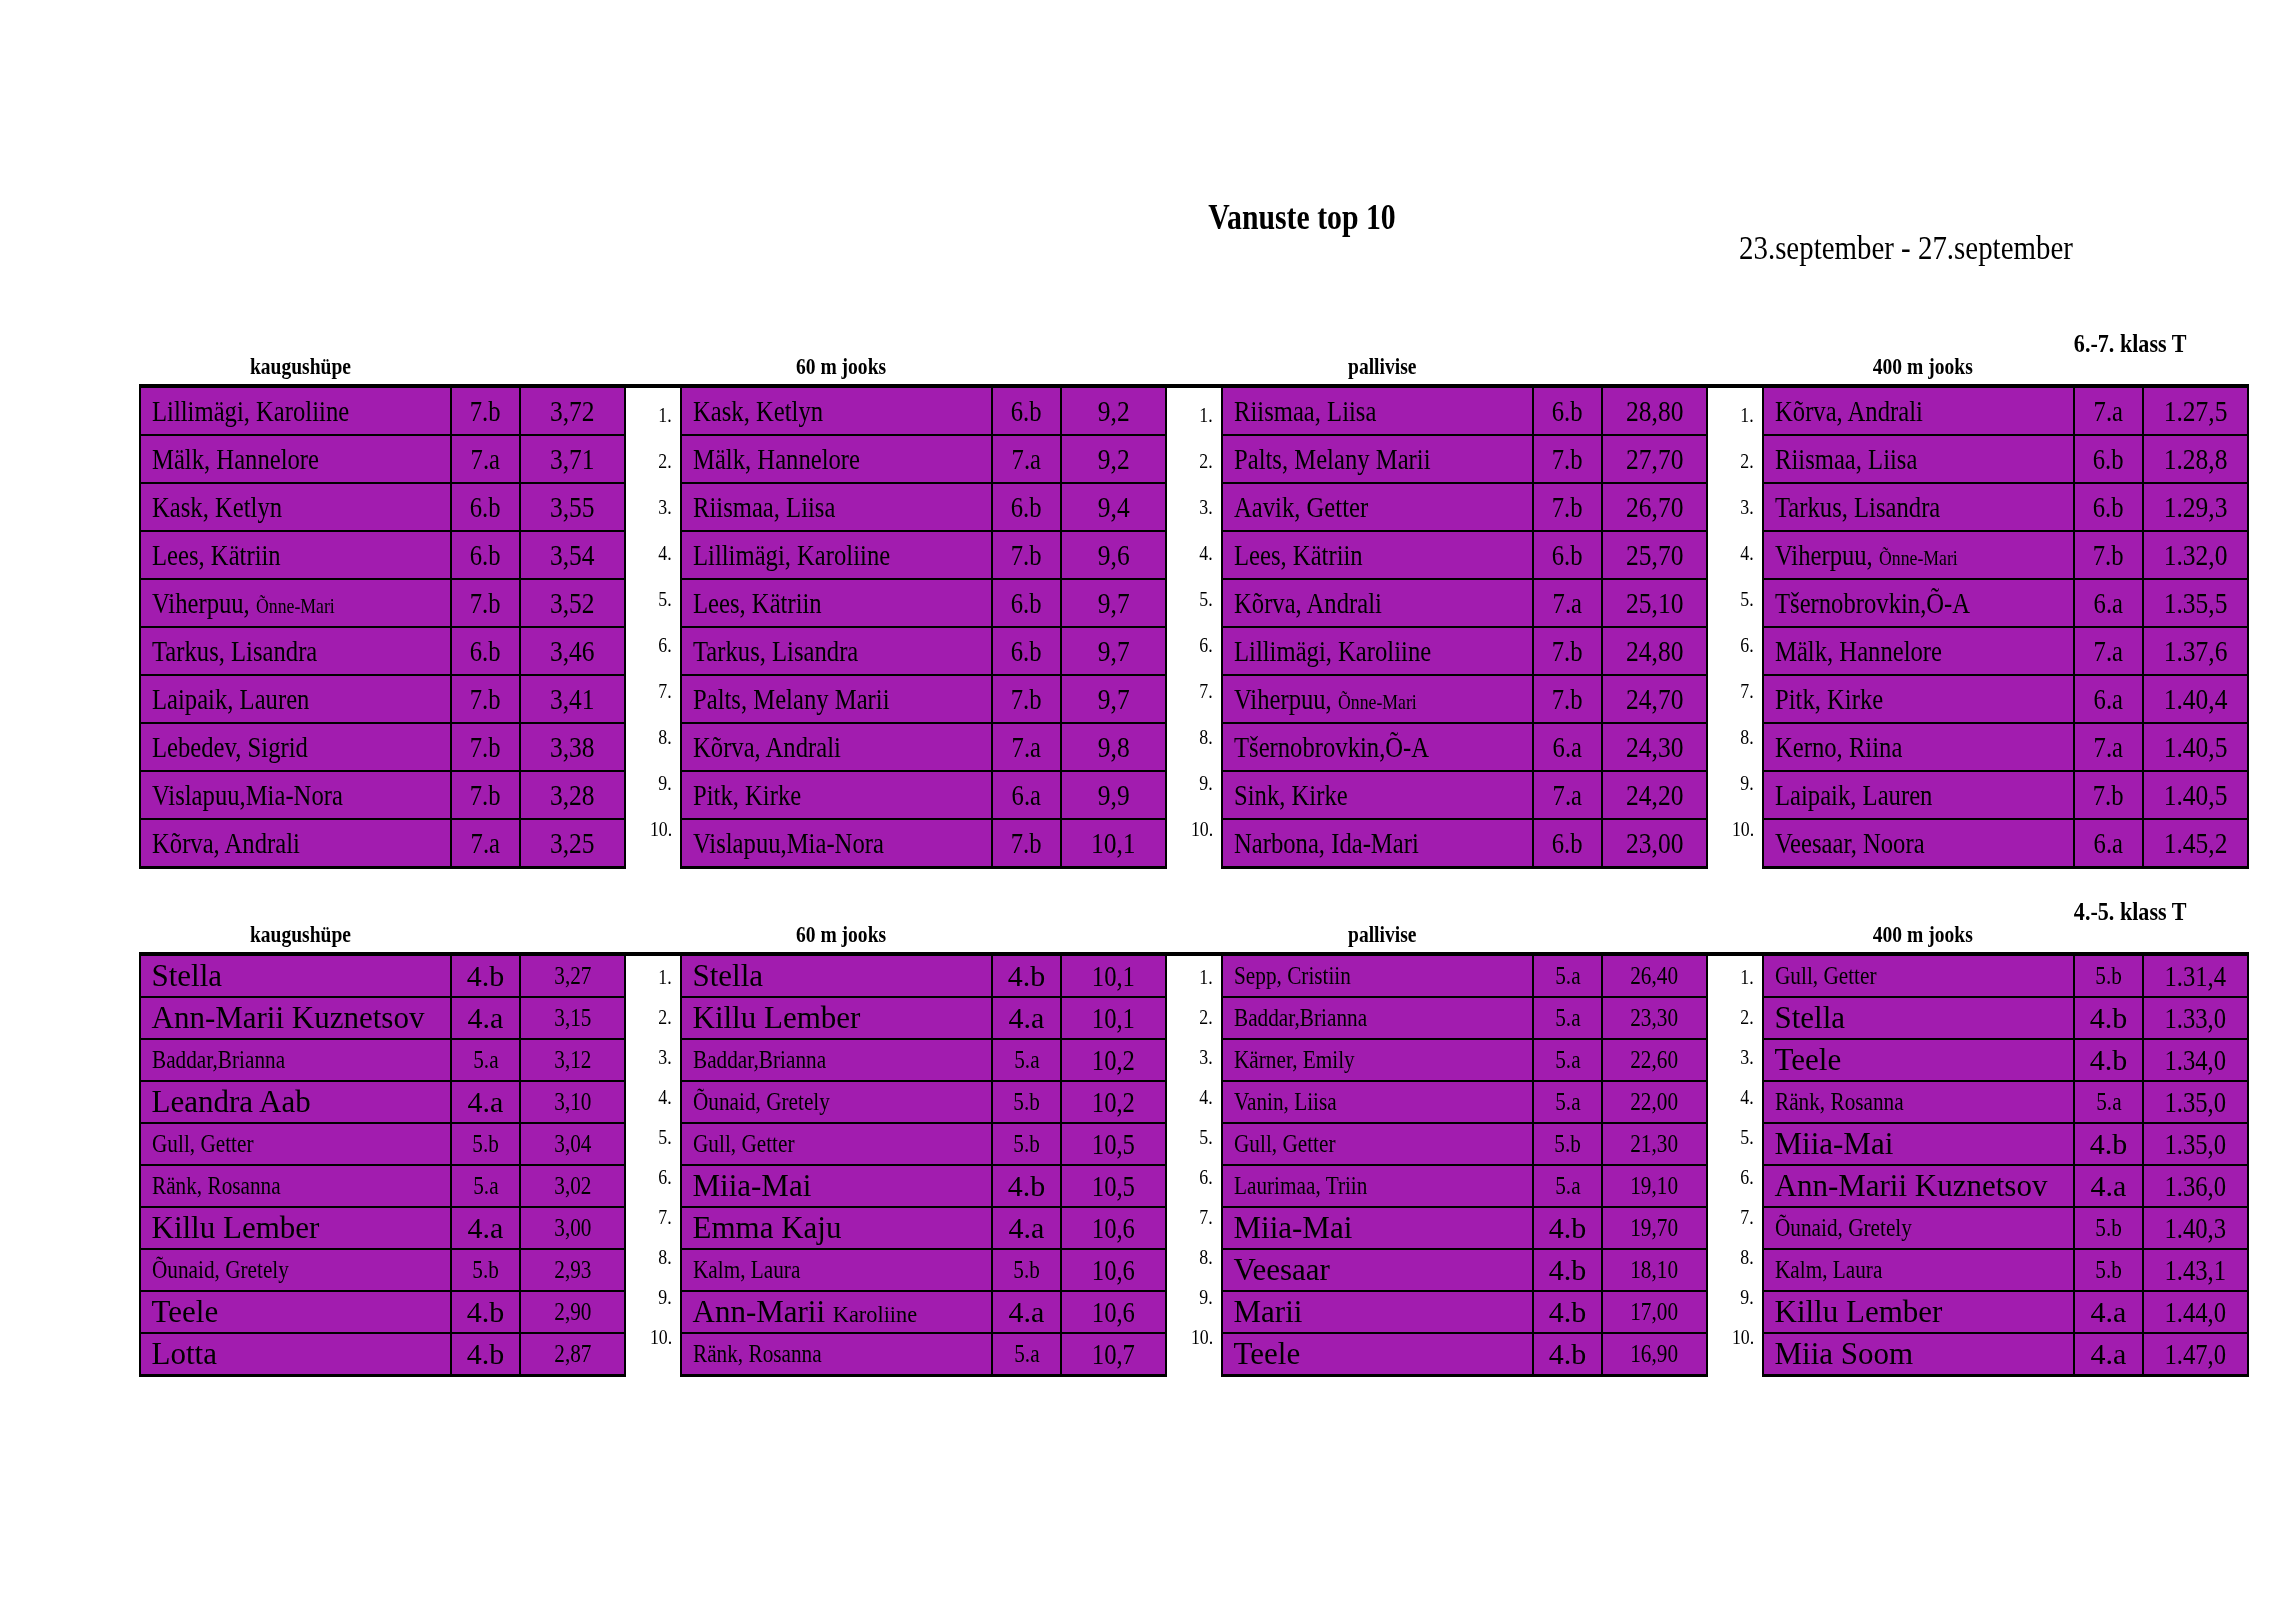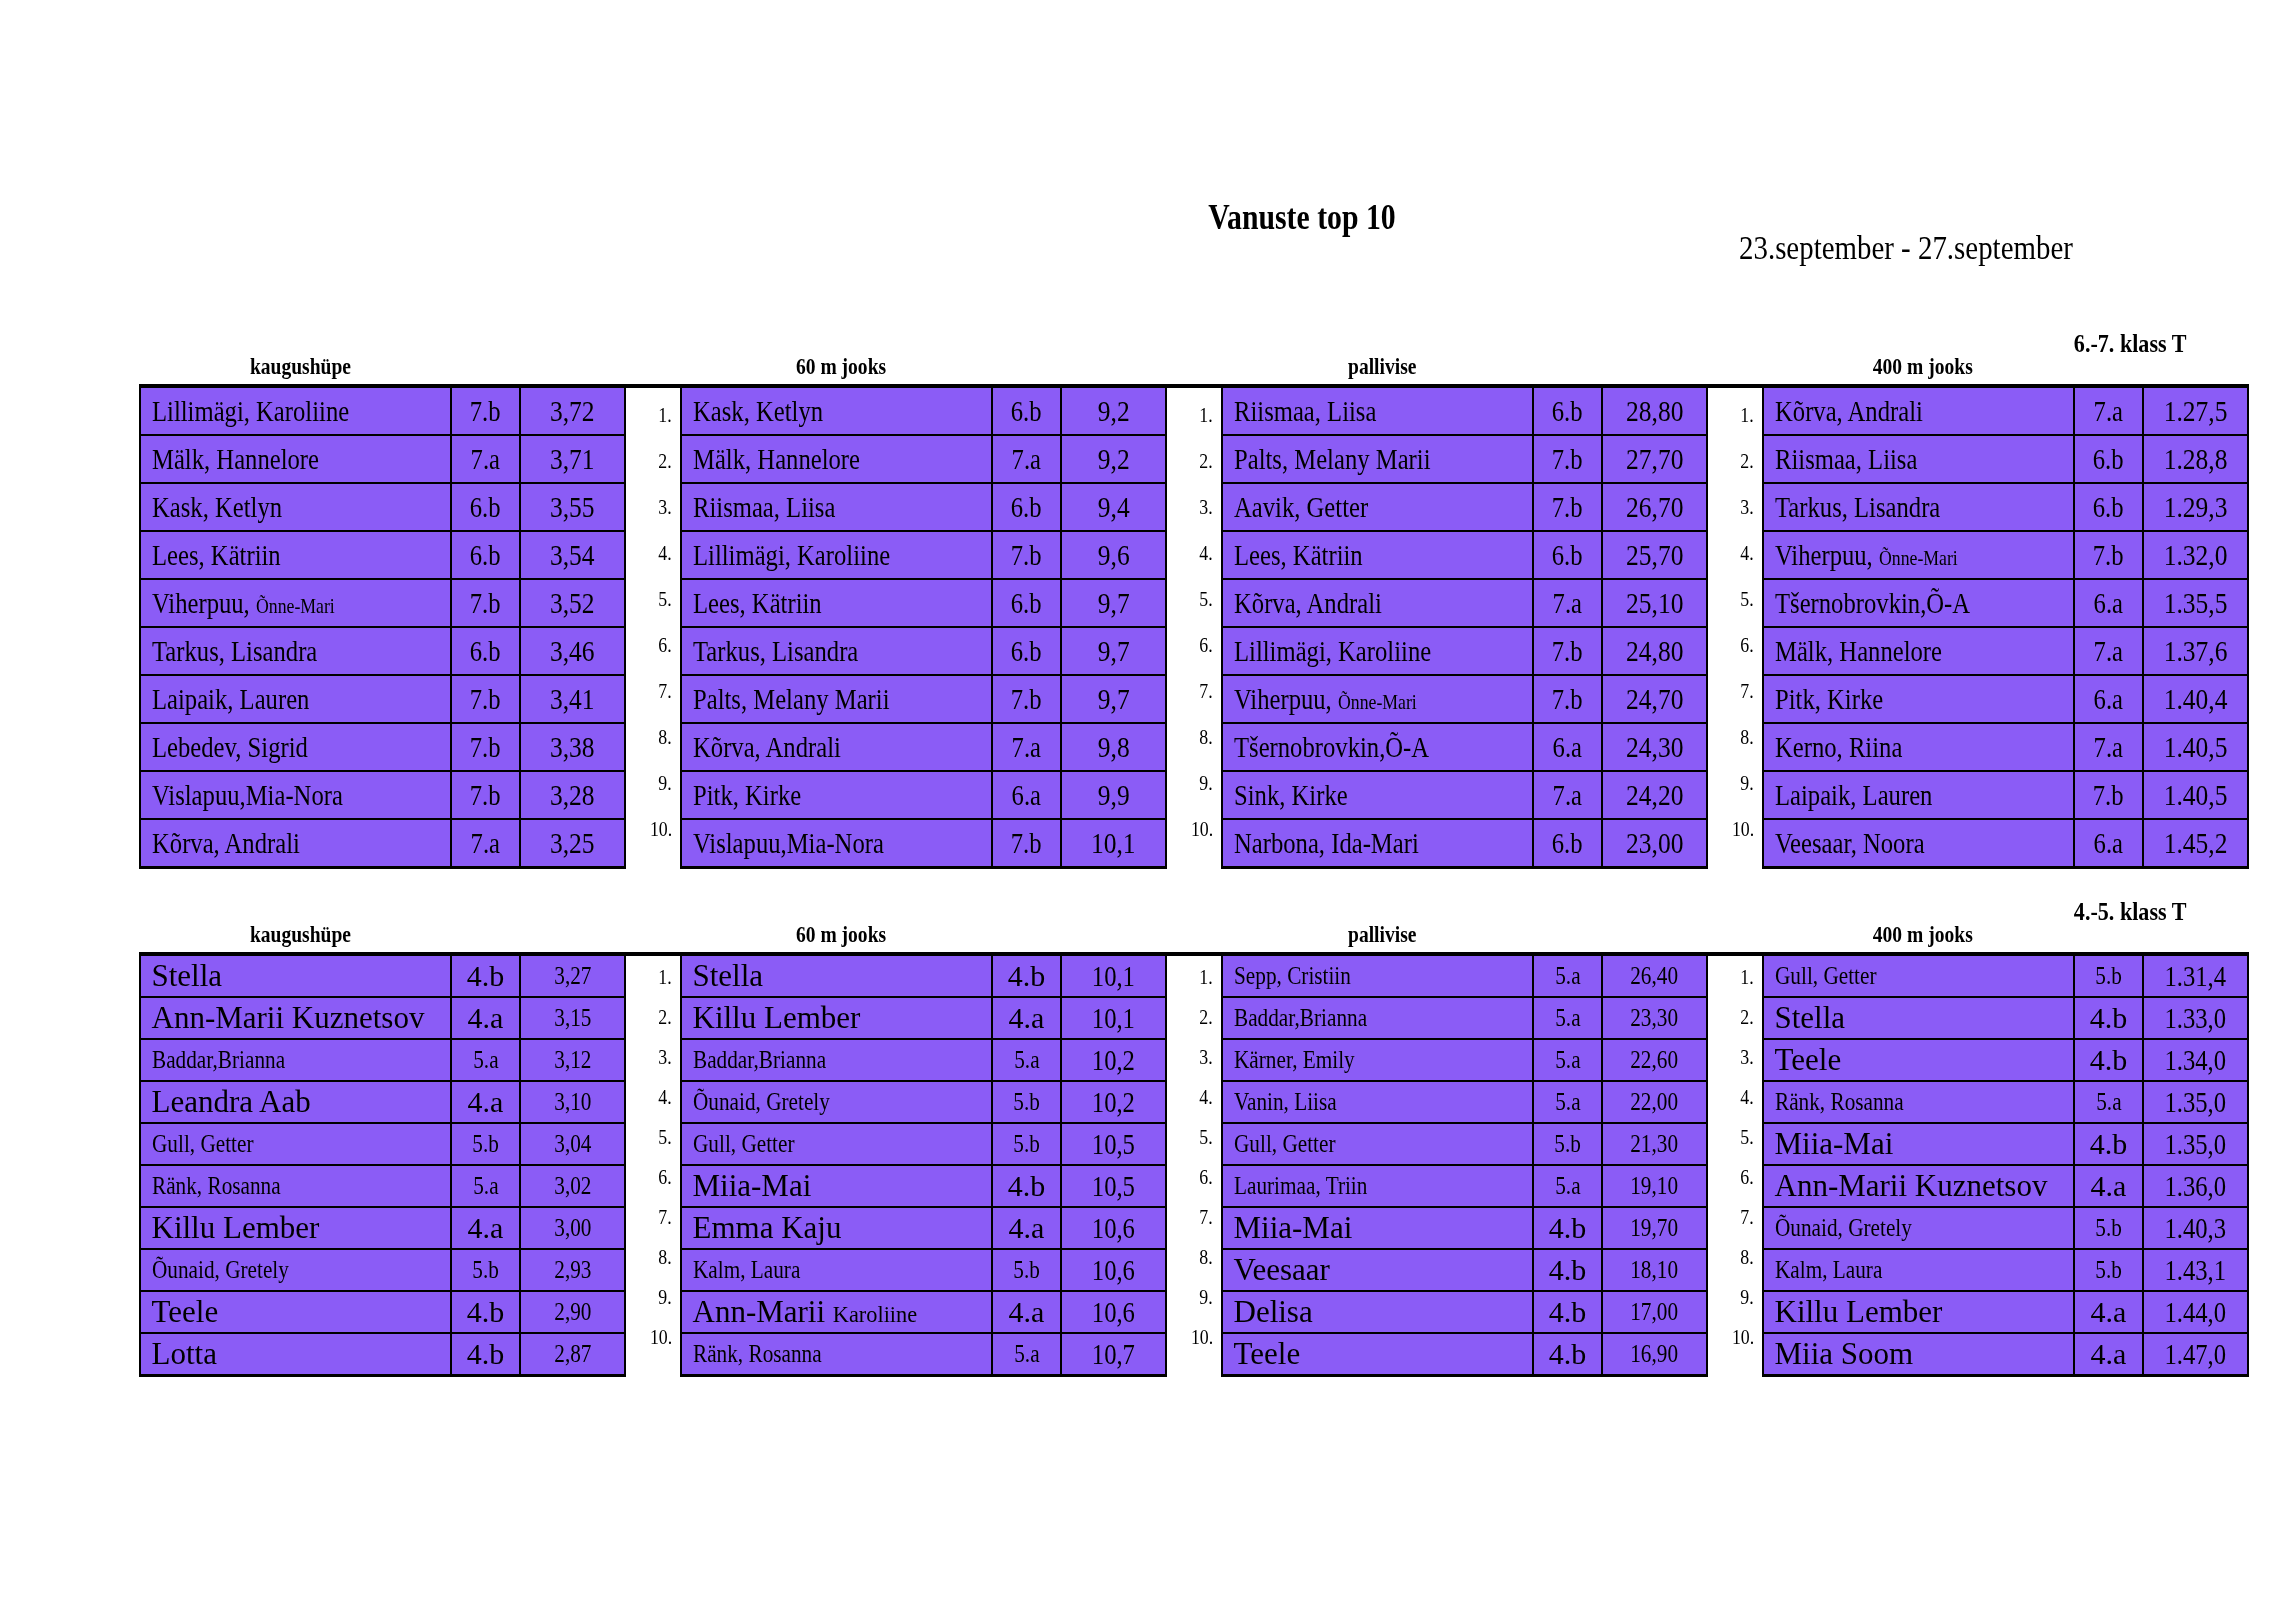--- a/index.html
+++ b/index.html
@@ -23,21 +23,21 @@
   .klass-label { position:absolute; top:16px; left:0; width:2047px; text-align:right;
     font-size:26px; font-weight:bold; }
   .titles-row { position:absolute; display:flex; left:0; }
   .title-cell { width:487px; margin-right:54px; }
   .title-cell:last-child { margin-right:0; }
   .title-inner { display:block; width:322px; text-align:center;
     font-size:23px; font-weight:bold; }
 
   .tables-row { position:absolute; display:flex; left:0; border-top:4.6px solid #000; }
   .res-table { width:487px; border-left:2.6px solid #000; border-right:2.6px solid #000;
-    border-bottom:3.3px solid #000; box-sizing:border-box; background:#8b5cf6; }
+    border-bottom:3.3px solid #000; box-sizing:border-box; background:#a21caf; }
   .t-row { display:flex; border-bottom:2.6px solid #000; align-items:stretch; }
   .t-row:last-child { border-bottom:none; }
   .c-name { width:311px; border-right:2px solid #000; display:flex; align-items:center;
     padding-left:10.5px; box-sizing:border-box; overflow:hidden; }
   .c-class { width:69px; border-right:2px solid #000; display:flex; align-items:center;
     justify-content:center; box-sizing:border-box; }
   .c-res { flex:1; display:flex; align-items:center; justify-content:center; }
   .gap-col { width:54px; display:flex; flex-direction:column; }
   .rank-cell { display:flex; align-items:flex-end; justify-content:flex-end;
     padding:0 7.9px 5.9px 0; box-sizing:border-box; font-size:21px; }
@@ -1024,21 +1024,21 @@
               </div>
               <div class="c-class">
                 <span class="wide-txt class-txt">4.b</span>
               </div>
               <div class="c-res">
                 <span class="cx cx-c res-txt">18,10</span>
               </div>
             </div>
             <div class="t-row row-wide">
               <div class="c-name">
-                <span class="wide-txt name-txt">Delisa</span>
+                <span class="wide-txt name-txt">Marii</span>
               </div>
               <div class="c-class">
                 <span class="wide-txt class-txt">4.b</span>
               </div>
               <div class="c-res">
                 <span class="cx cx-c res-txt">17,00</span>
               </div>
             </div>
             <div class="t-row row-wide">
               <div class="c-name">

